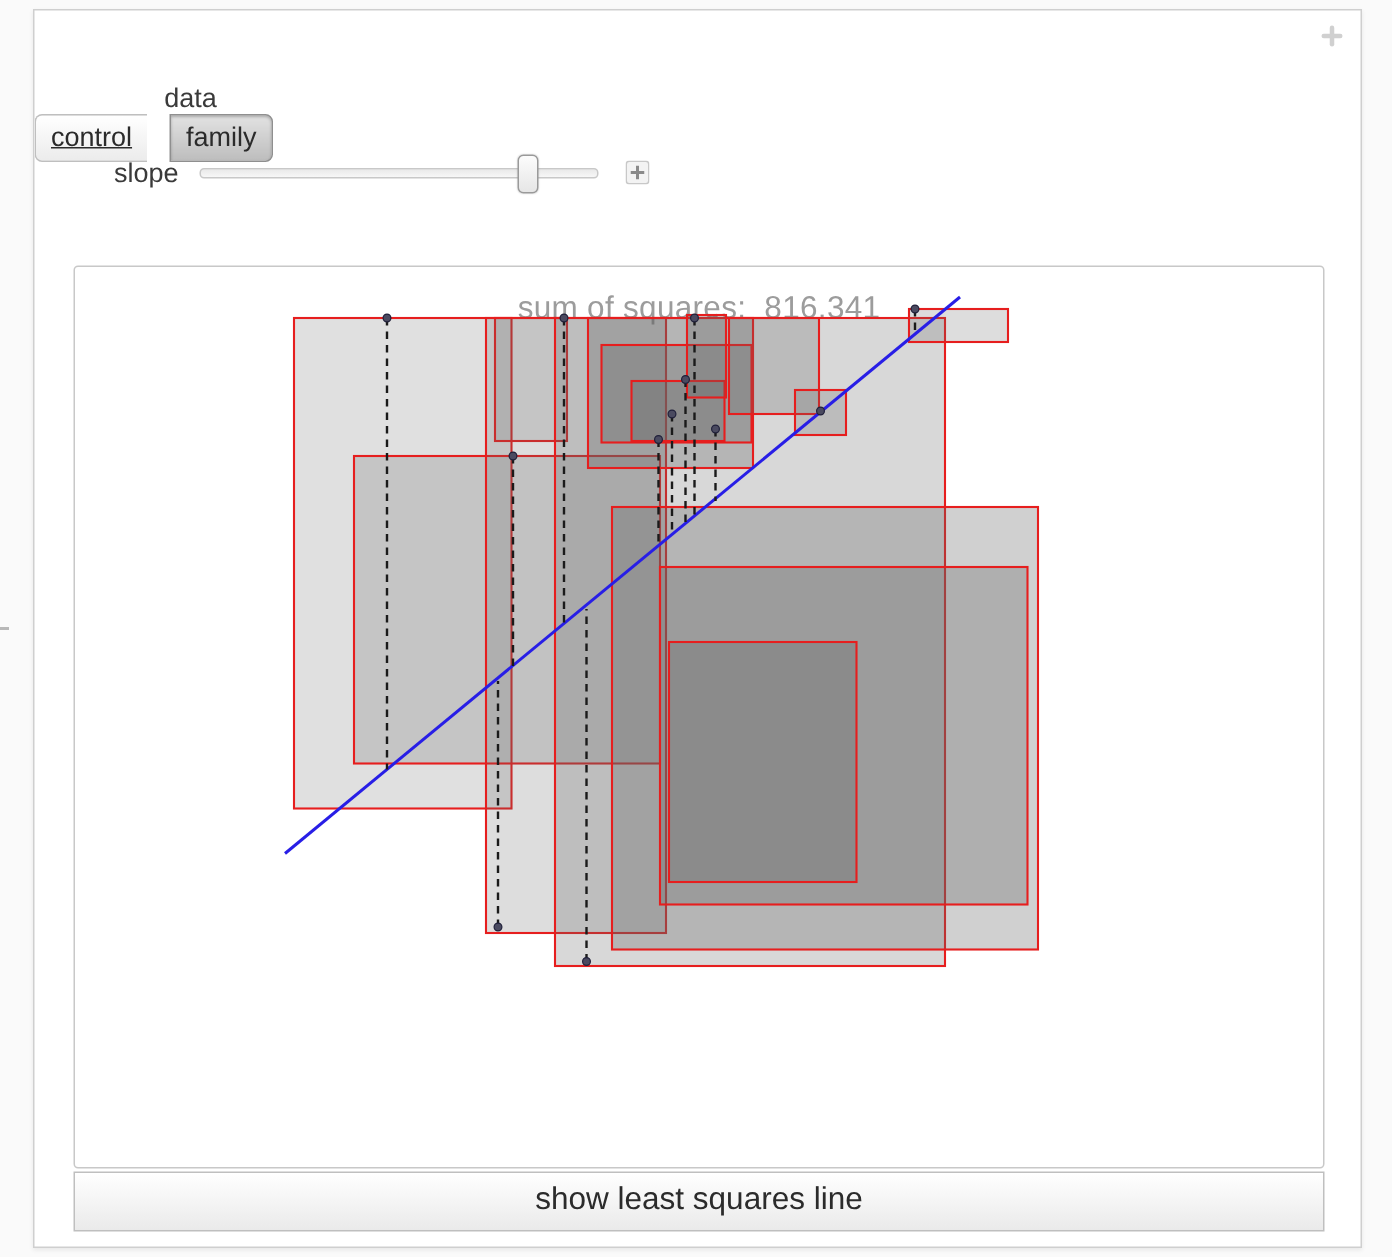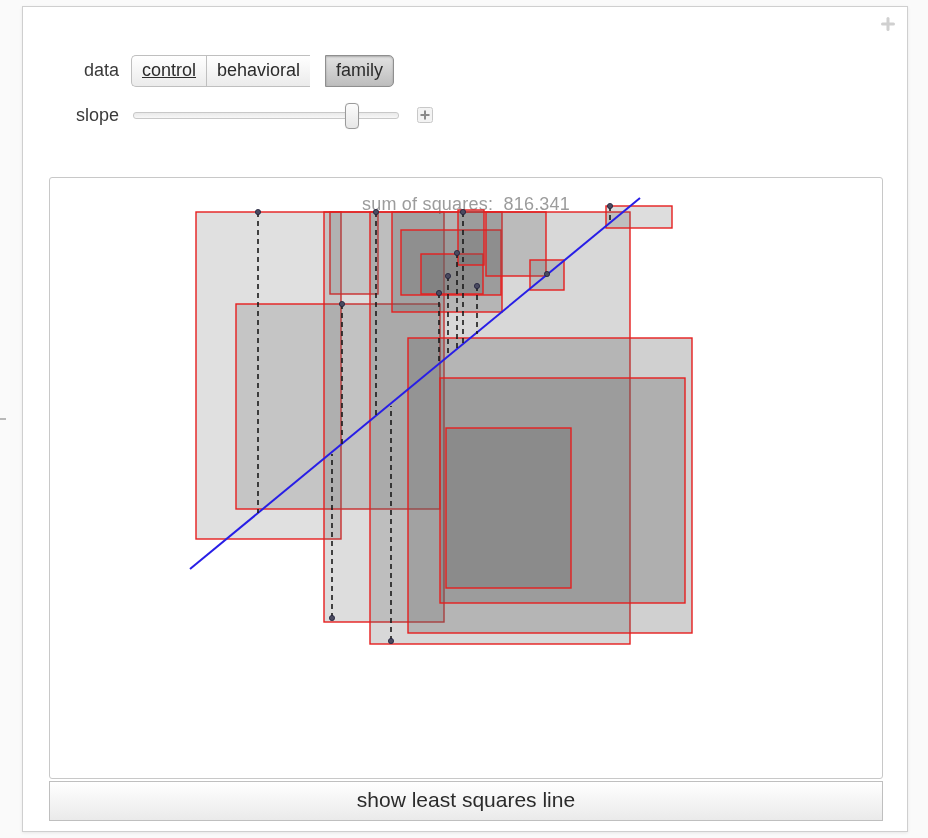--- a/index.html
+++ b/index.html
@@ -56,21 +56,21 @@
   }
   .mini-plus svg{display:block;}
   
   .plot-box{
     position:absolute;left:26px;top:170px;width:832px;height:600px;
     border:1px solid #c8c8c8;border-radius:3px;background:#ffffff;
   }
   .plot-svg{position:absolute;left:0;top:0;width:832px;height:600px;display:block;}
   .caption{
     position:absolute;top:16px;width:100%;text-align:center;
-    font-size:18px;color:#9c9c9c;letter-spacing:0.2px;
+    font-size:21px;color:#9c9c9c;letter-spacing:0.2px;
   }
   
   .showline-btn{
     position:absolute;left:26px;bottom:10px;width:832px;height:38px;
     border:1px solid #bfbfbf;border-radius:0;
     background:linear-gradient(#ffffff,#eaeaea);
     font-size:21px;color:#2b2b2b;text-align:center;line-height:36px;
     cursor:pointer;
   }
   
@@ -86,25 +86,24 @@
 
     <div class="opt-plus">
       <svg viewBox="0 0 18 18">
           <g fill="#d0d0d0">
             <rect x="7.5" y="2" width="3" height="14" rx="1.5"></rect>
             <rect x="2" y="7.5" width="14" height="3" rx="1.5"></rect>
           </g>
         </svg>
     </div>
 
-    <div class="ctrl-row" style="top:48px;">
+    <div class="ctrl-row" style="top:48px;flex-direction:column;">
       <div class="ctrl-label">data</div>
       <div class="btn-group" id="btn-group">
           <div class="seg-btn first">control</div>
-          <div class="seg-btn">behavioral</div>
           <div class="seg-btn last sel">family</div>
         </div>
     </div>
 
     <div class="ctrl-row" style="top:96px;">
       <div class="ctrl-label">slope</div>
       <div class="slider-wrap">
         <div class="slider-track"></div>
         <div class="slider-thumb" id="slope-thumb" style="left: 221.4px;"></div>
       </div>

